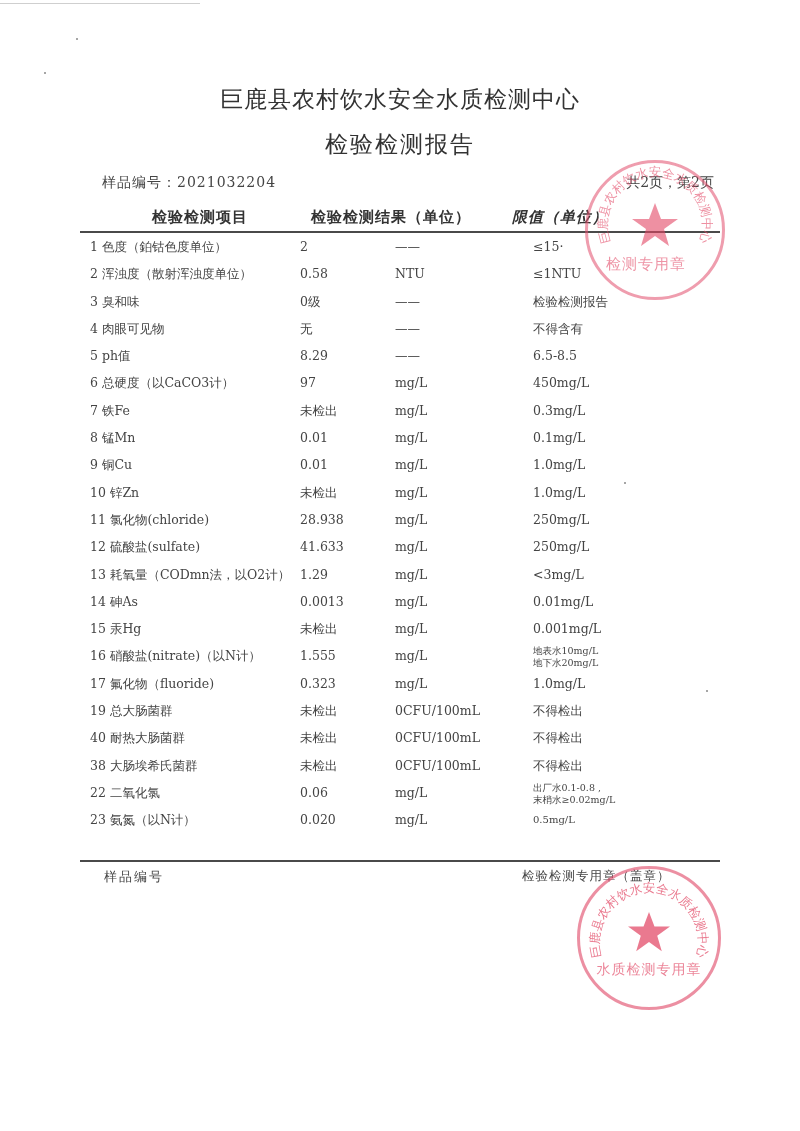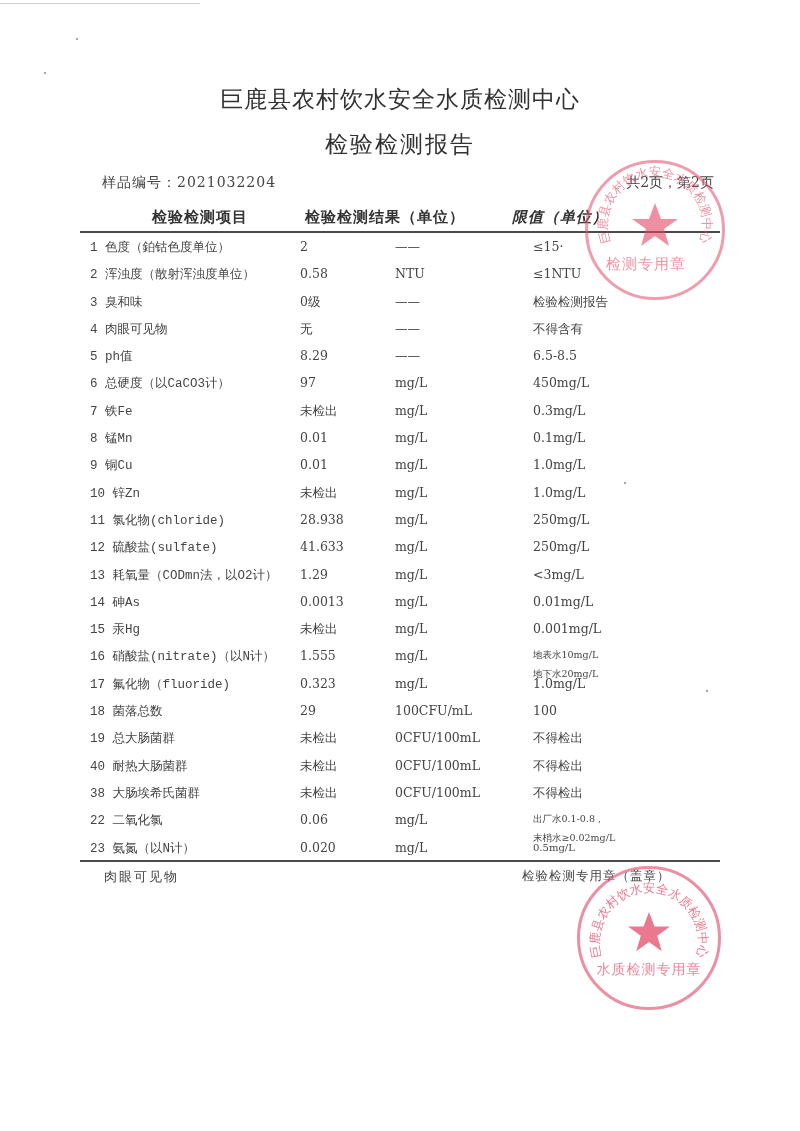--- a/index.html
+++ b/index.html
@@ -60,21 +60,21 @@
       position: absolute;
       top: 208px; left: 80px; width: 640px; height: 22px;
       font-family: "DejaVu Sans", "Liberation Sans", sans-serif;
       font-size: 15px;
       font-weight: bold;
       color: #333;
       letter-spacing: 1px;
     }
     .thead span { position: absolute; top: 0; }
     .th-item { left: 72px; }
-    .th-result { left: 225px; }
+    .th-result { left: 231px; }
     .th-limit { left: 432px; font-style: italic; }
 
     .rule {
       position: absolute;
       left: 80px; width: 640px; height: 2px;
       background: #4a4a4a;
     }
     .rule-top { top: 231px; }
     .rule-bottom { top: 860px; }
 
@@ -82,28 +82,28 @@
       position: absolute;
       top: 233px; left: 80px; width: 640px;
     }
     .row {
       position: relative;
       height: 27.3px;
       font-size: 12.5px;
       color: #444;
     }
     .row span { position: absolute; top: 6px; white-space: nowrap; }
-    .c-item { left: 10px; font-family: Liberation Mono, monospace; }
+    .c-item { left: 10px; }
     .c-result { left: 220px; }
     .c-unit { left: 315px; }
     .c-limit { left: 453px; }
     .c-limit.small {
       top: 3px;
       font-size: 9.5px;
-      line-height: 19px;
+      line-height: 12px;
       white-space: pre;
     }
     .c-limit.tiny { font-size: 10px; top: 8px; }
 
     .footer-left {
       position: absolute;
       top: 868px; left: 104px;
       font-size: 13px;
       color: #444;
       letter-spacing: 2px;
@@ -275,26 +275,20 @@
         <span class="c-limit small">地表水10mg/L
 地下水20mg/L</span>
       </div>
     <div class="row">
         <span class="c-item">17 氟化物（fluoride)</span>
         <span class="c-result">0.323</span>
         <span class="c-unit">mg/L</span>
         <span class="c-limit">1.0mg/L</span>
       </div>
     <div class="row">
-        <span class="c-item">18 菌落总数</span>
-        <span class="c-result">29</span>
-        <span class="c-unit">100CFU/mL</span>
-        <span class="c-limit">100</span>
-      </div>
-    <div class="row">
         <span class="c-item">19 总大肠菌群</span>
         <span class="c-result">未检出</span>
         <span class="c-unit">0CFU/100mL</span>
         <span class="c-limit">不得检出</span>
       </div>
     <div class="row">
         <span class="c-item">40 耐热大肠菌群</span>
         <span class="c-result">未检出</span>
         <span class="c-unit">0CFU/100mL</span>
         <span class="c-limit">不得检出</span>
@@ -315,21 +309,21 @@
     <div class="row">
         <span class="c-item">23 氨氮（以N计）</span>
         <span class="c-result">0.020</span>
         <span class="c-unit">mg/L</span>
         <span class="c-limit tiny">0.5mg/L</span>
       </div>
   </div>
 
   <div class="rule rule-bottom"></div>
 
-  <div class="footer-left">肉眼可见物</div>
+  <div class="footer-left">样品编号</div>
   <div class="footer-right">检验检测专用章（盖章）</div>
 
   <div class="stamp stamp-1">
     <svg class="stamp-arc" viewBox="0 0 140 140">
       <defs>
         <path id="arc1" d="M 22 78 A 50 50 0 1 1 118 78"></path>
       </defs>
       <text font-size="13" fill="rgba(226,70,100,0.8)" font-family="DejaVu Sans, sans-serif">
         <textPath href="#arc1" startOffset="50%" text-anchor="middle">巨鹿县农村饮水安全水质检测中心</textPath>
       </text>

